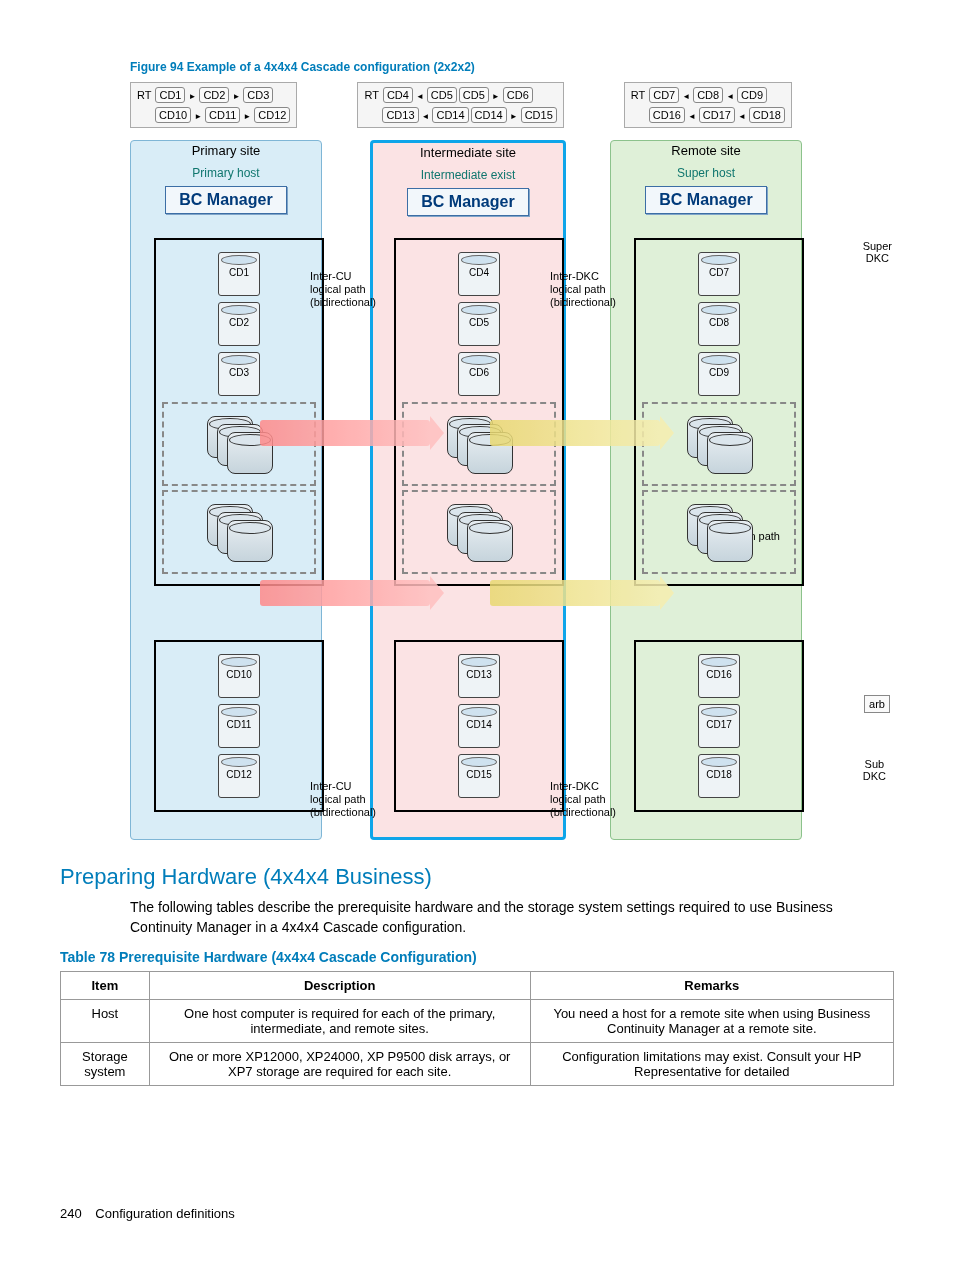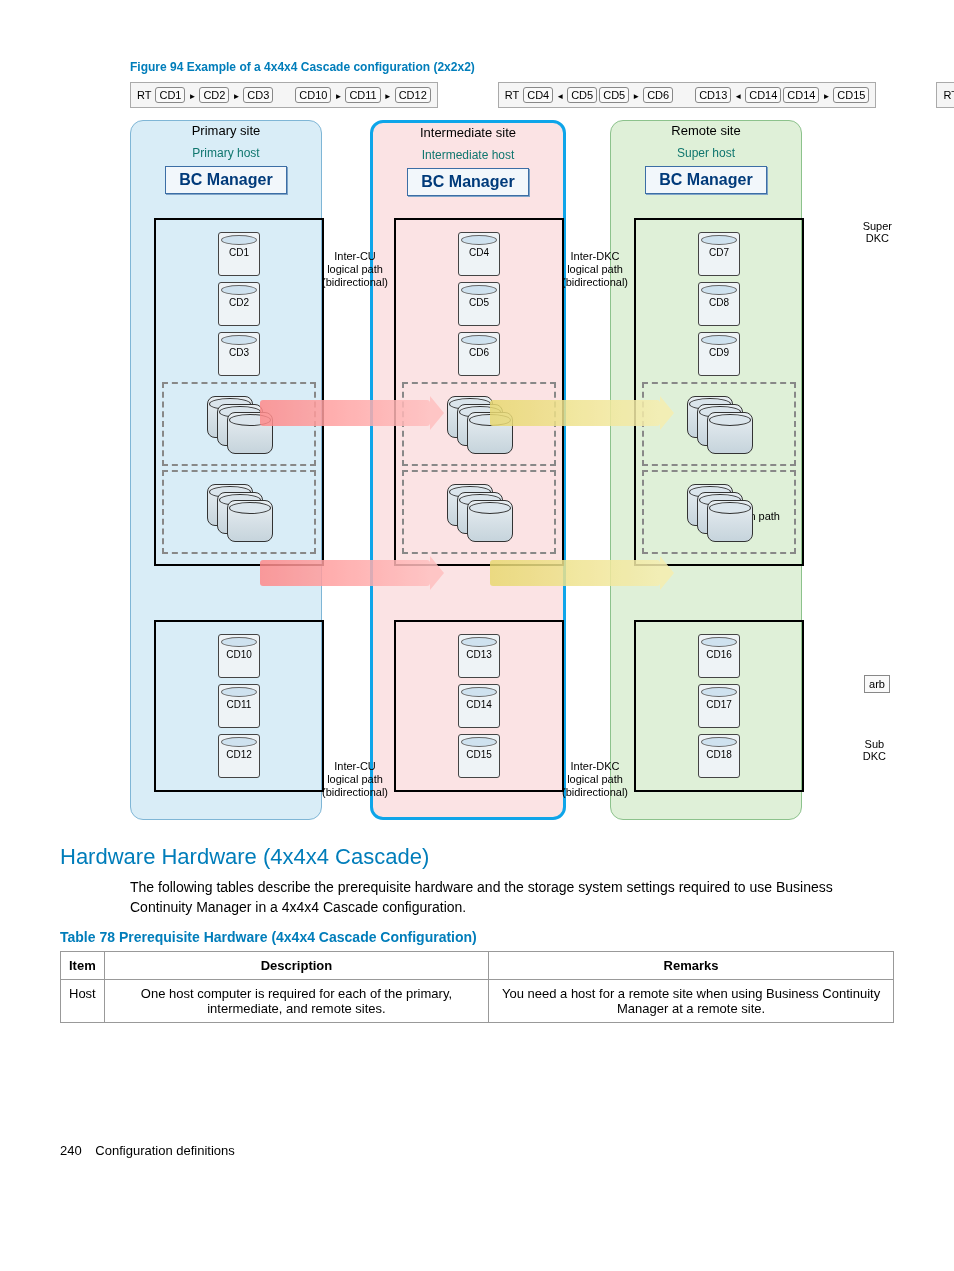--- a/index.html
+++ b/index.html
@@ -21,21 +21,21 @@
     margin-left: 70px;
     margin-bottom: 24px;
   }
   
   .top-strip { display:flex; gap:60px; }
   .top-group {
     border:1px solid #aaa;
     background:#f5f5f5;
     padding:4px 6px;
     display:flex;
-    flex-direction:row;
+    flex-direction:column;
     gap:4px;
   }
   .top-row { display:flex; align-items:center; gap:2px; font-size:11px; }
   .rt { font-size:11px; margin-right:2px; }
   .chip {
     border:1px solid #888;
     border-radius:3px;
     background:#fafafa;
     padding:0 3px;
     font-size:11px;
@@ -49,21 +49,21 @@
     position:relative;
     margin-top:12px;
     width:720px;
     height:700px;
   }
   .site-col {
     position:absolute;
     width:190px;
     top:0;
     bottom:0;
-    border-radius:13px;
+    border-radius:4px;
     padding-top:2px;
   }
   .site-col.primary { left:0; background:#d9edf7; border:1px solid #7fb6d6; }
   .site-col.inter   { left:240px; background:#fbe3e4; border:3px solid #0ea5e9; }
   .site-col.remote  { left:480px; background:#dff0d8; border:1px solid #8cc28c; }
   .site-title { text-align:center; font-size:13px; background:transparent; }
   .host-title { text-align:center; font-size:12px; color:#0f766e; margin-top:8px; }
   .bc-box {
     margin:6px auto 10px auto;
     width:120px;
@@ -122,21 +122,21 @@
   .vol-stack .c3{left:20px; top:16px;}
   .dash-group{
     border:2px dashed #888;
     margin:4px 2px;
     padding:2px 0;
   }
   .side-label{
     position:absolute;
     font-size:11px;
     width:90px;
-    text-align:center;
+    text-align:left;
     line-height:13px;
   }
   .flow{
     position:absolute;
     height:26px;
     border-radius:3px;
     opacity:.85;
   }
   .flow.pink{ background:linear-gradient(90deg,#ff8a8a,#ffc0c0); }
   .flow.gold{ background:linear-gradient(90deg,#e8d870,#f6eeb0); }
@@ -268,21 +268,21 @@
 
   <div class="main-diagram" id="main-diagram">
 
     <div class="site-col primary">
       <div class="site-title">Primary site</div>
       <div class="host-title">Primary host</div>
       <div class="bc-box">BC Manager</div>
     </div>
     <div class="site-col inter">
       <div class="site-title">Intermediate site</div>
-      <div class="host-title">Intermediate host</div>
+      <div class="host-title">Intermediate exist</div>
       <div class="bc-box">BC Manager</div>
     </div>
     <div class="site-col remote">
       <div class="site-title">Remote site</div>
       <div class="host-title">Super host</div>
       <div class="bc-box">BC Manager</div>
     </div>
 
     <div class="side-label" style="left:180px; top:130px; white-space:pre-line;">Inter-CU
 logical path
@@ -379,37 +379,42 @@
         </div>
       </div>
 
     <div class="flow pink" style="left:130px; top:280px; width:170px;"></div>
     <div class="flow gold" style="left:360px; top:280px; width:170px;"></div>
     <div class="flow pink" style="left:130px; top:440px; width:170px;"></div>
     <div class="flow gold" style="left:360px; top:440px; width:170px;"></div>
   </div>
 </div>
 
-<div class="section-heading">Hardware Hardware (4x4x4 Cascade)</div>
+<div class="section-heading">Preparing Hardware (4x4x4 Business)</div>
 <div class="body-text">The following tables describe the prerequisite hardware and the storage system settings required to use Business Continuity Manager in a 4x4x4 Cascade configuration.</div>
 
 <div class="table-title">Table 78  Prerequisite Hardware (4x4x4 Cascade Configuration)</div>
 <table class="hw">
   <thead>
       <tr id="hw-head">
         <th>Item</th>
         <th>Description</th>
         <th>Remarks</th>
       </tr>
     </thead>
   <tbody id="hw-body">
       <tr>
         <td>Host</td>
         <td>One host computer is required for each of the primary, intermediate, and remote sites.</td>
         <td>You need a host for a remote site when using Business Continuity Manager at a remote site.</td>
       </tr>
+      <tr>
+        <td>Storage system</td>
+        <td>One or more XP12000, XP24000, XP P9500 disk arrays, or XP7 storage are required for each site.</td>
+        <td>Configuration limitations may exist. Consult your HP Representative for detailed</td>
+      </tr>
     </tbody>
 </table>
 
 <div class="footer">
   <span class="pn">240</span>
   <span>Configuration definitions</span>
 </div>
 
 </body></html>

